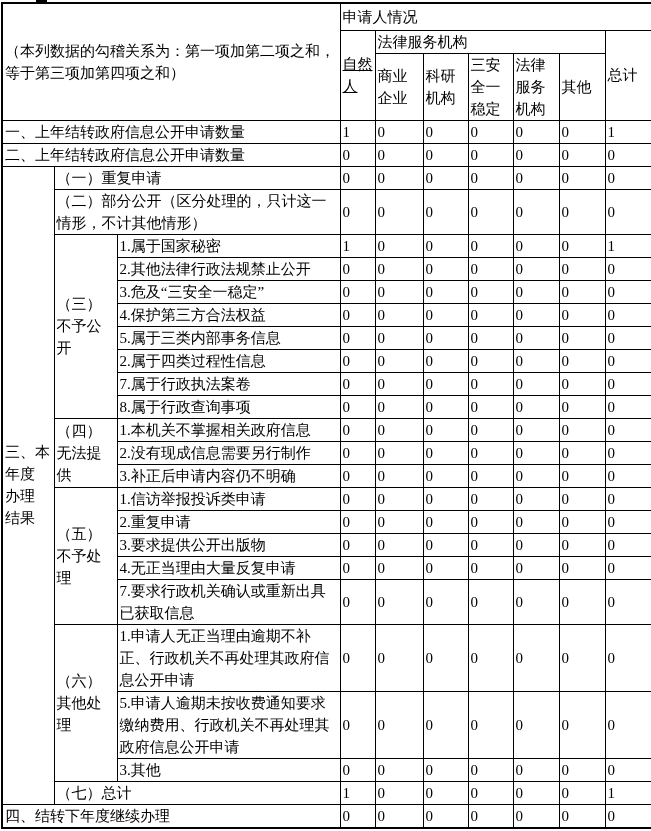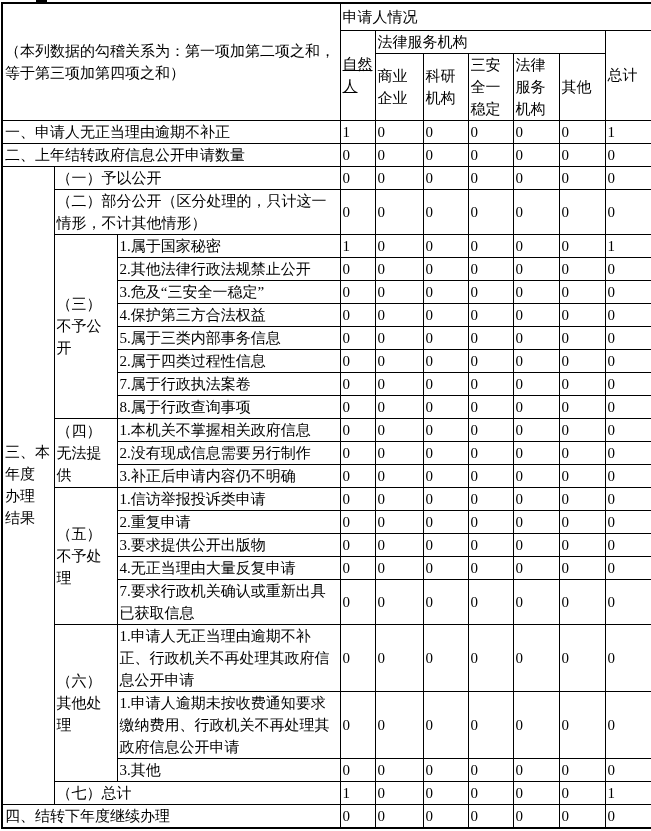--- a/index.html
+++ b/index.html
@@ -82,21 +82,21 @@
     <tr class="hr3">
       <td class="pad-col">商业企业</td>
       <td class="pad-col">科研机构</td>
       <td class="pad-col">三安全一稳定</td>
       <td class="pad-col">法律服务机构</td>
       <td class="pad-col">其他</td>
     </tr>
   </thead>
   <tbody id="table-body">
       <tr>
-        <td class="row-label" colspan="3">一、申请人无正当理由逾期不补正</td>
+        <td class="row-label" colspan="3">一、上年结转政府信息公开申请数量</td>
         <td class="num">1</td>
         <td class="num">0</td>
         <td class="num">0</td>
         <td class="num">0</td>
         <td class="num">0</td>
         <td class="num">0</td>
         <td class="num">1</td>
       </tr>
       <tr>
         <td class="row-label" colspan="3">二、上年结转政府信息公开申请数量</td>
@@ -106,21 +106,21 @@
         <td class="num">0</td>
         <td class="num">0</td>
         <td class="num">0</td>
         <td class="num">0</td>
       </tr>
       <tr>
         <td class="section-label" rowspan="22">三、本
 年度
 办理
 结果</td>
-        <td class="group-label" colspan="2">（一）予以公开</td>
+        <td class="group-label" colspan="2">（一）重复申请</td>
         <td class="num">0</td>
         <td class="num">0</td>
         <td class="num">0</td>
         <td class="num">0</td>
         <td class="num">0</td>
         <td class="num">0</td>
         <td class="num">0</td>
       </tr>
       <tr>
         <td class="group-label" colspan="2">（二）部分公开（区分处理的，只计这一情形，不计其他情形）</td>
@@ -300,21 +300,21 @@
         <td class="item-label">1.申请人无正当理由逾期不补正、行政机关不再处理其政府信息公开申请</td>
         <td class="num">0</td>
         <td class="num">0</td>
         <td class="num">0</td>
         <td class="num">0</td>
         <td class="num">0</td>
         <td class="num">0</td>
         <td class="num">0</td>
       </tr>
       <tr>
-        <td class="item-label">1.申请人逾期未按收费通知要求缴纳费用、行政机关不再处理其政府信息公开申请</td>
+        <td class="item-label">5.申请人逾期未按收费通知要求缴纳费用、行政机关不再处理其政府信息公开申请</td>
         <td class="num">0</td>
         <td class="num">0</td>
         <td class="num">0</td>
         <td class="num">0</td>
         <td class="num">0</td>
         <td class="num">0</td>
         <td class="num">0</td>
       </tr>
       <tr>
         <td class="item-label">3.其他</td>

